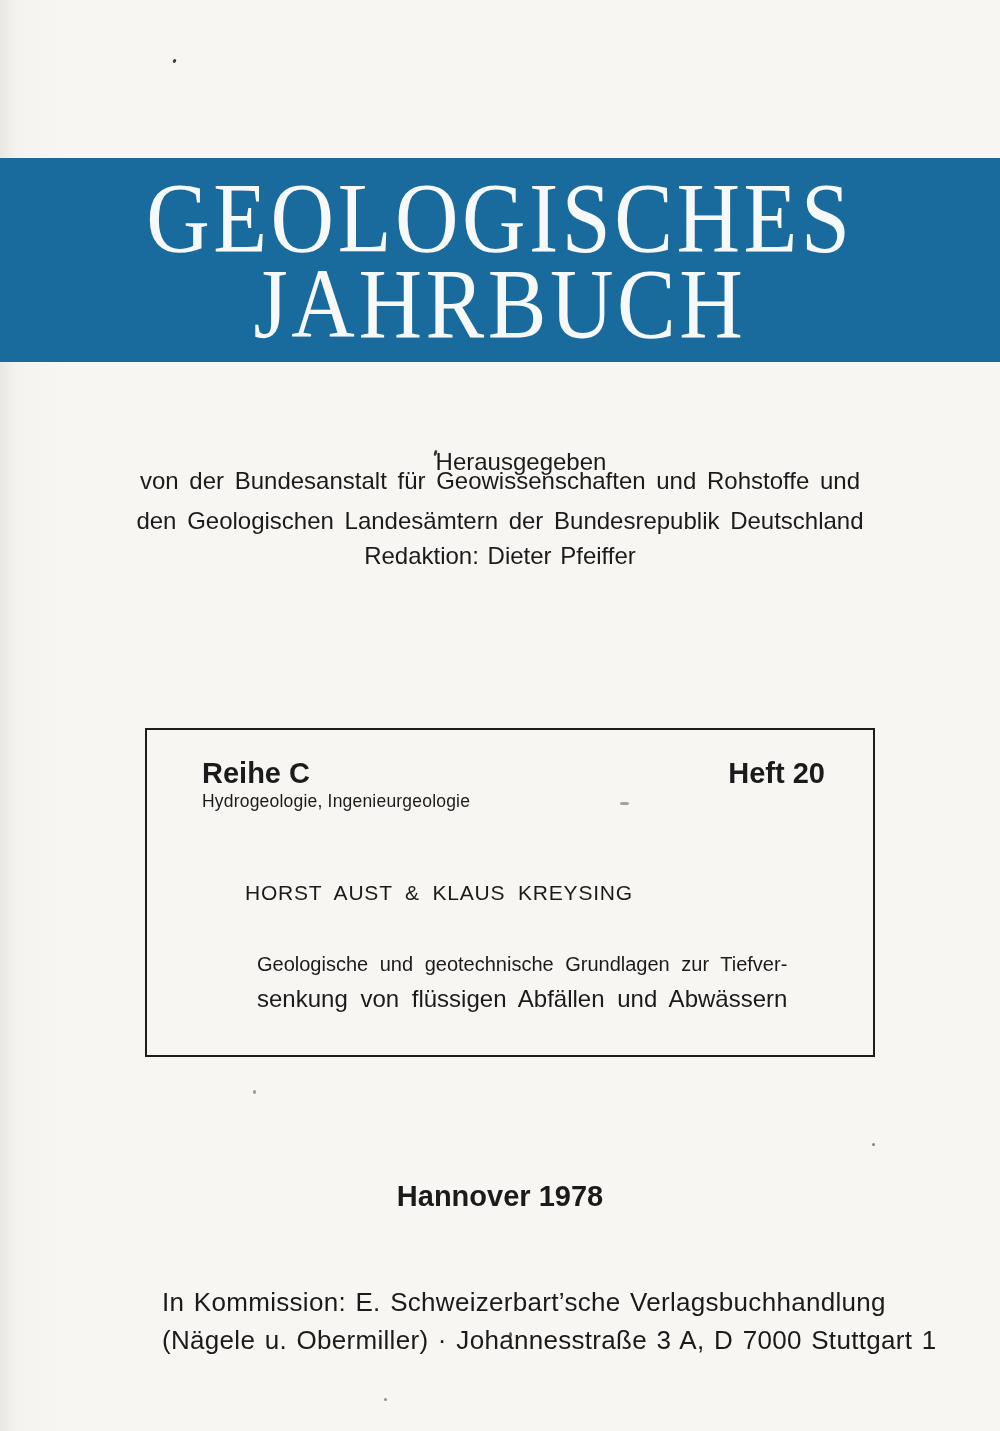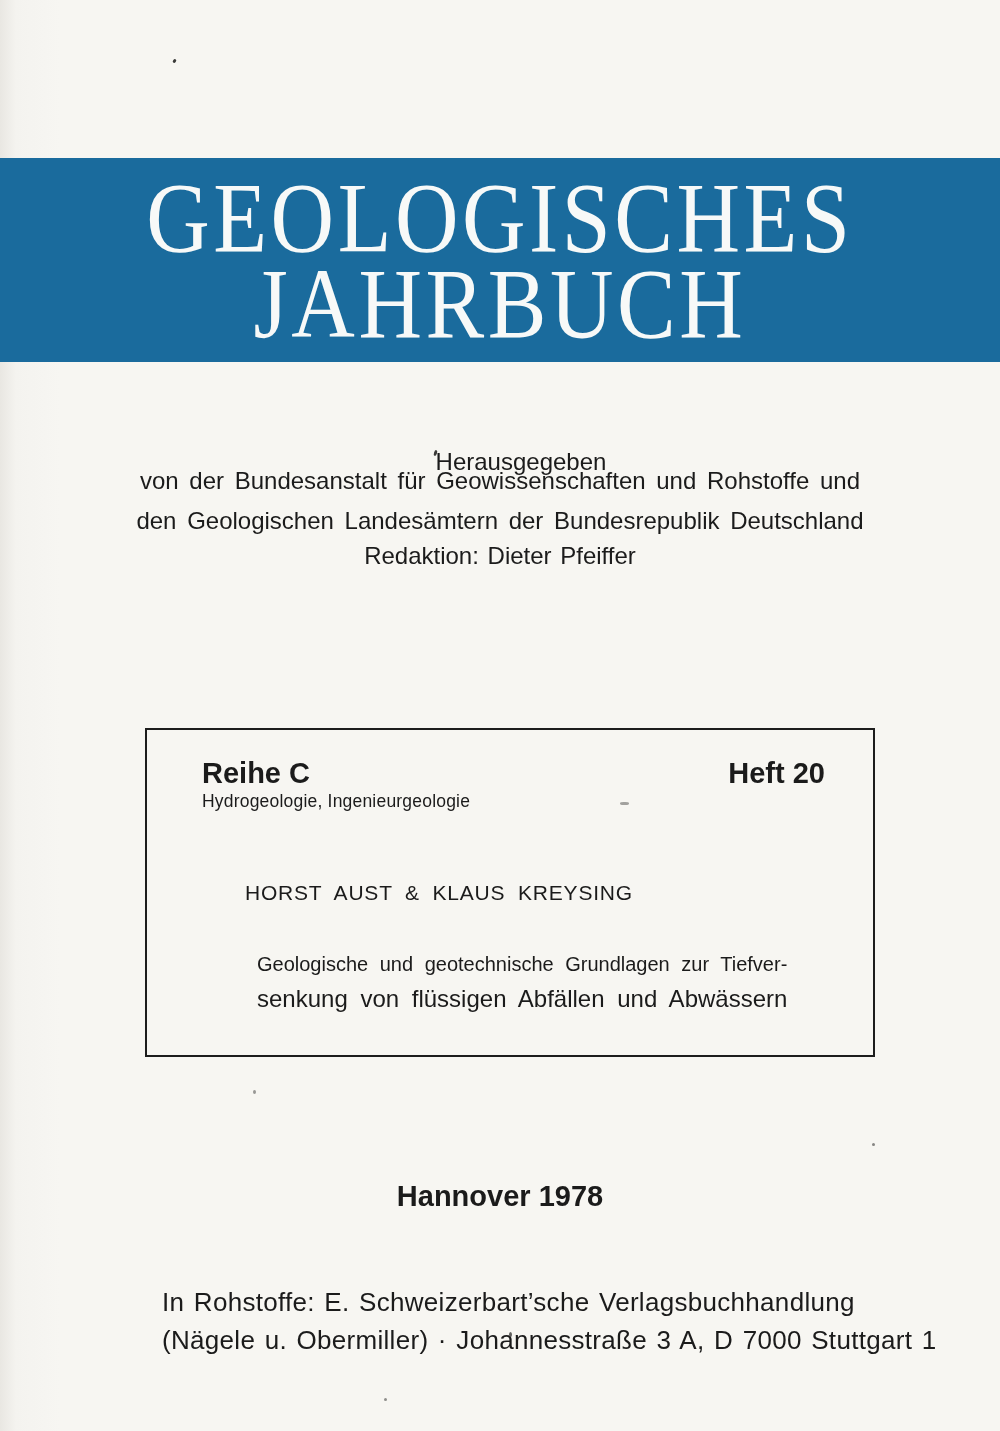--- a/index.html
+++ b/index.html
@@ -82,21 +82,21 @@
     <div class="series-name">Reihe C</div>
     <div class="series-issue">Heft 20</div>
     <div class="series-subtitle">Hydrogeologie, Ingenieurgeologie</div>
     <div class="series-authors">HORST AUST &amp; KLAUS KREYSING</div>
     <div class="series-title1">Geologische und geotechnische Grundlagen zur Tiefver-</div>
     <div class="series-title2">senkung von flüssigen Abfällen und Abwässern</div>
   </div>
 
   <div class="place-year">Hannover 1978</div>
   <div class="publisher">
-    <div>In Rohstoffe: E. Schweizerbart’sche Verlagsbuchhandlung</div>
+    <div>In Kommission: E. Schweizerbart’sche Verlagsbuchhandlung</div>
     <div>(Nägele u. Obermiller) · Johannesstraße 3 A, D 7000 Stuttgart 1</div>
   </div>
 
   <div class="speck s1"></div>
   <div class="speck s2"></div>
   <div class="speck s3"></div>
   <div class="speck s4"></div>
   <div class="speck s5"></div>
   <div class="speck s6"></div>
   <div class="speck s7"></div>

